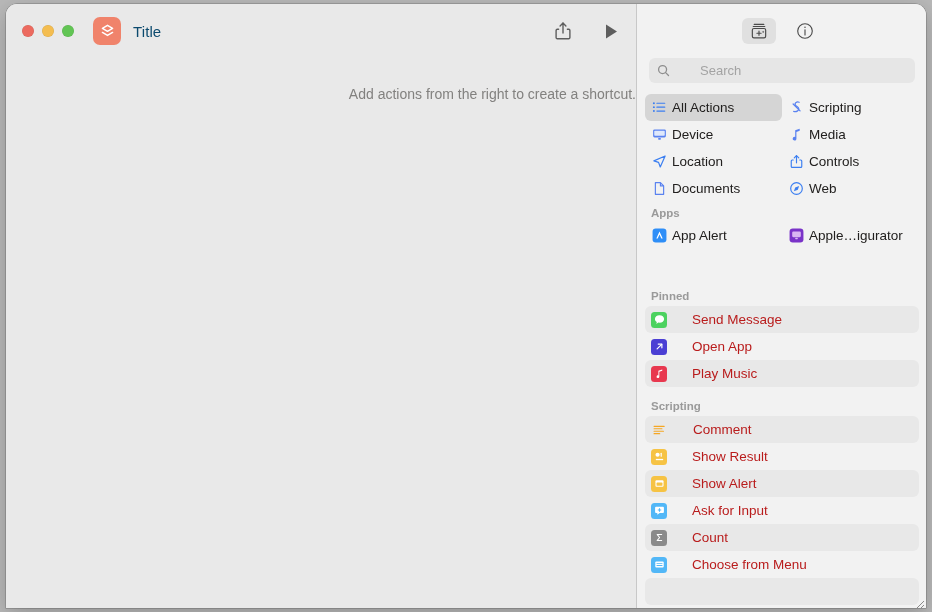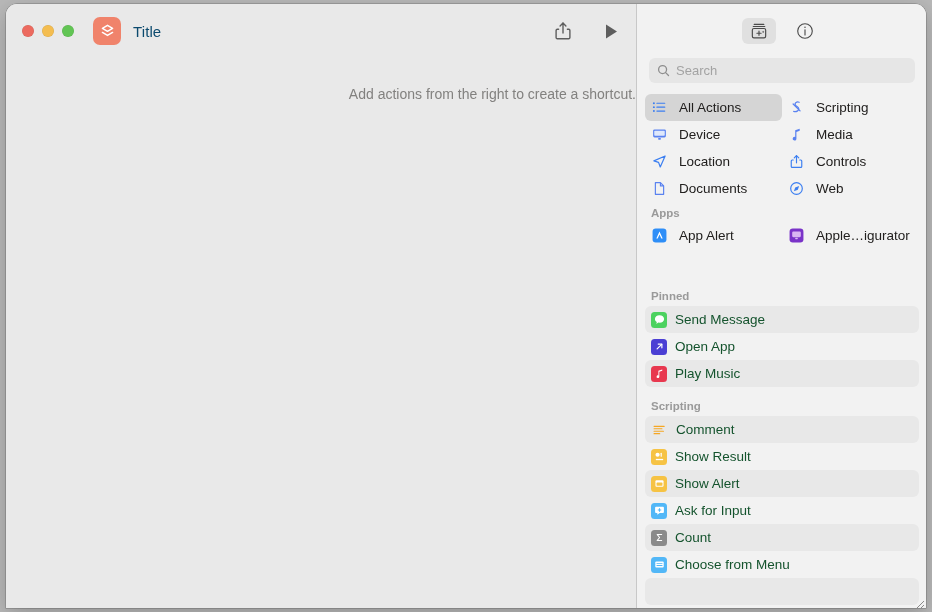--- a/index.html
+++ b/index.html
@@ -131,20 +131,21 @@
 
   .search-wrap {
     margin: 0 12px 11px 12px;
     height: 25px;
     background: #e6e6e6;
     border-radius: 6px;
     display: flex;
     align-items: center;
     padding: 0 8px;
     flex: none;
+    gap: 24px;
   }
   .search-ph {
     font-size: 13px;
     color: #a3a3a3;
     margin-left: 6px;
   }
 
   
   .cat-area {
     position: relative;
@@ -164,21 +165,21 @@
     align-items: center;
     height: 27px;
     border-radius: 6px;
     padding: 0 6px;
     cursor: default;
   }
   .cat-item.selected { background: #d5d5d5; }
   .cat-label {
     font-size: 13.5px;
     color: #22201f;
-    margin-left: 11px;
+    margin-left: 4px;
     white-space: nowrap;
     overflow: hidden;
     text-overflow: ellipsis;
   }
   .ico {
     width: 17px; height: 17px;
     flex: none;
     display: flex;
     align-items: center;
     justify-content: center;
@@ -215,22 +216,22 @@
     align-items: center;
     height: 27px;
     margin: 0 8px;
     border-radius: 6px;
     padding: 0 6px;
     cursor: default;
   }
   .act-row.alt { background: #e8e8e8; }
   .act-label {
     font-size: 13.5px;
-    color: #14532d;
-    margin-left: 8px;
+    color: #b91c1c;
+    margin-left: 25px;
     white-space: nowrap;
   }
   .sec-gap { height: 9px; }
 
   .resize-grip {
     position: absolute;
     right: 2px; bottom: 2px;
     width: 11px; height: 11px;
   }
 

